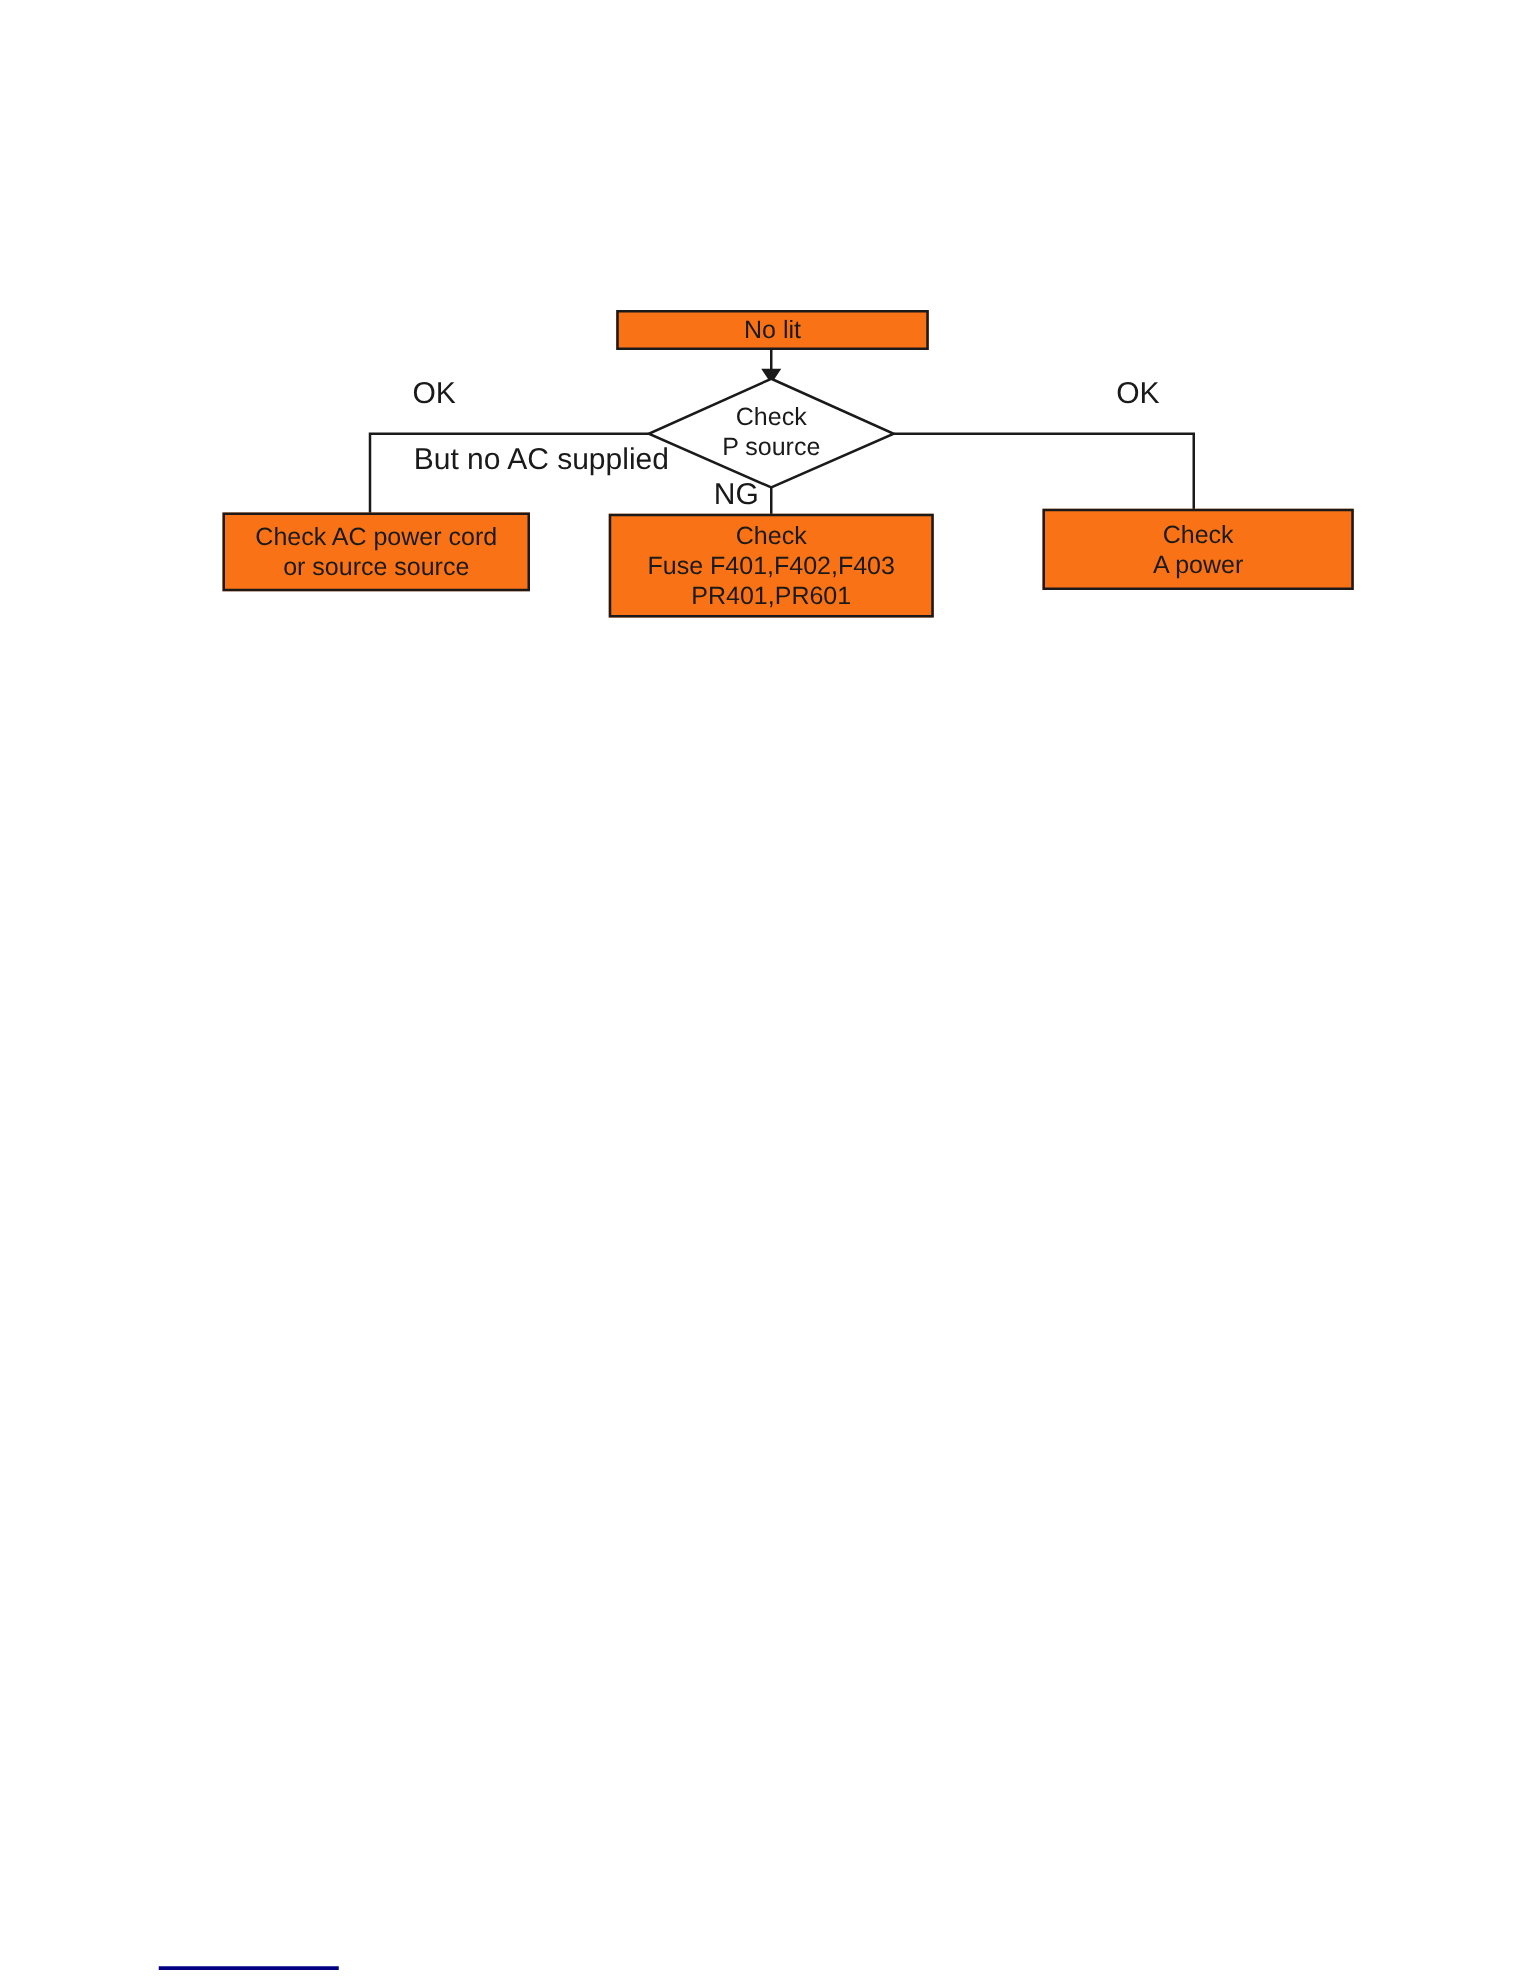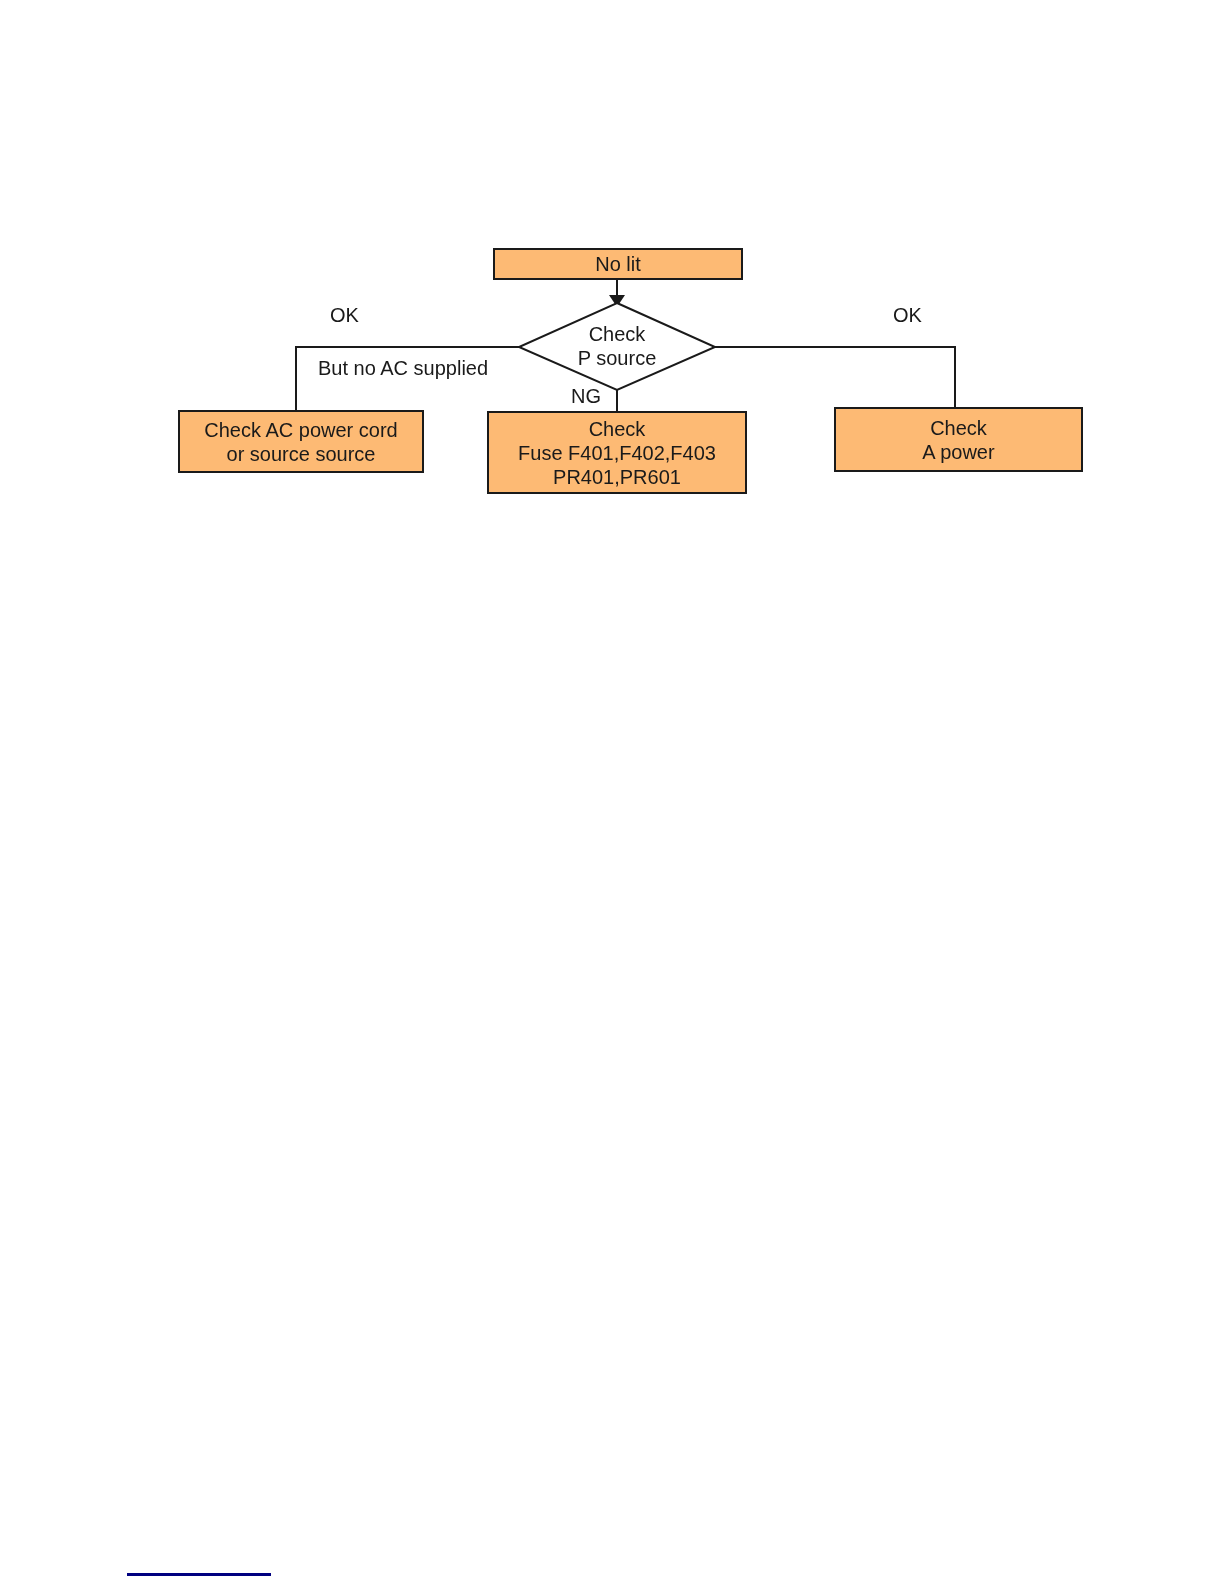--- a/index.html
+++ b/index.html
@@ -19,44 +19,44 @@
     color: var(--text);
     overflow: hidden;
   }
   .connectors {
     position: absolute;
     left: 0; top: 0;
     width: 1224px; height: 540px;
   }
   .node {
     position: absolute;
-    background: #fdba74;
+    background: #f97316;
     border: 2px solid var(--line);
     display: flex;
     flex-direction: column;
     align-items: center;
     justify-content: center;
     text-align: center;
     font-size: 20px;
     line-height: 24px;
     color: var(--text);
   }
   .node-start  { left: 493px; top: 248px; width: 250px; height: 32px; }
   .node-left   { left: 178px; top: 410px; width: 246px; height: 63px; }
   .node-middle { left: 487px; top: 411px; width: 260px; height: 83px; }
   .node-right  { left: 834px; top: 407px; width: 249px; height: 65px; }
   .edge-label {
     position: absolute;
-    font-size: 20px;
+    font-size: 24px;
     line-height: 24px;
     color: var(--text);
     white-space: nowrap;
   }
   .label-ok-left  { left: 330px; top: 303px; }
-  .label-note     { left: 318px; top: 356px; }
+  .label-note     { left: 331px; top: 356px; }
   .label-ng       { left: 571px; top: 384px; text-align: right; }
   .label-ok-right { left: 893px; top: 303px; }
   .decision-label {
     position: absolute;
     left: 507px; top: 322px; width: 220px;
     text-align: center;
     font-size: 20px;
     line-height: 24px;
     color: var(--text);
   }

